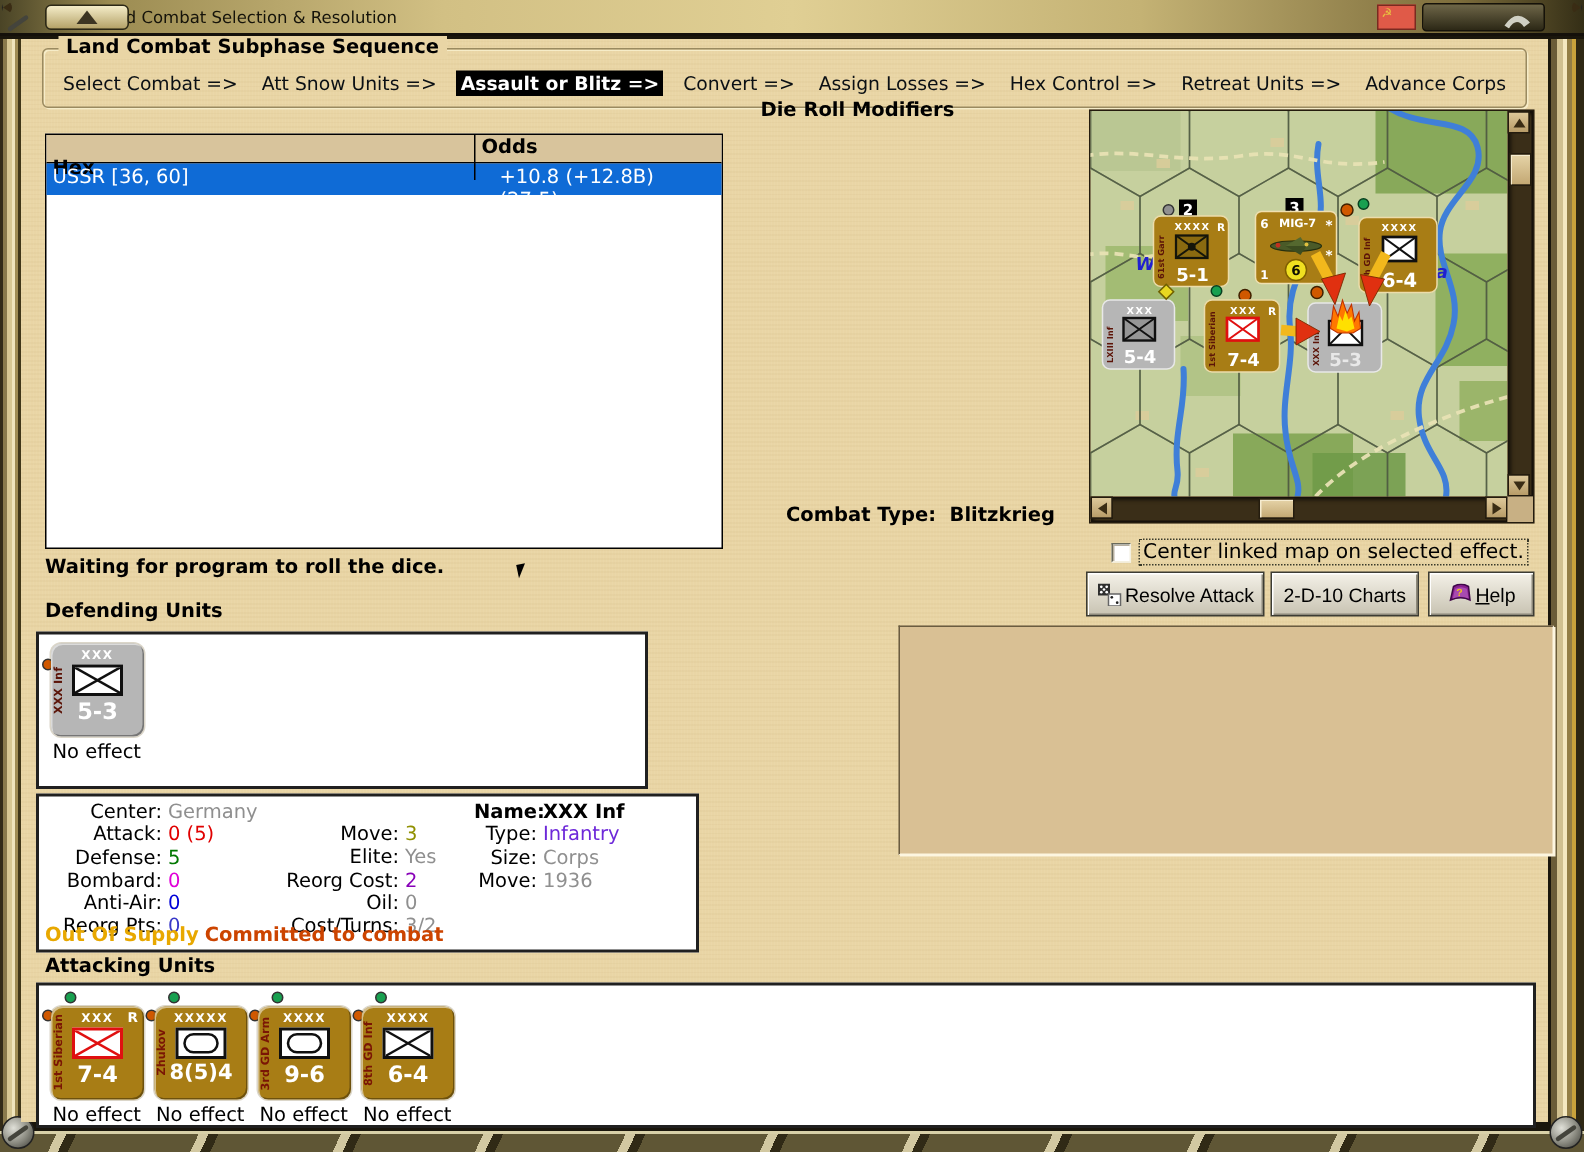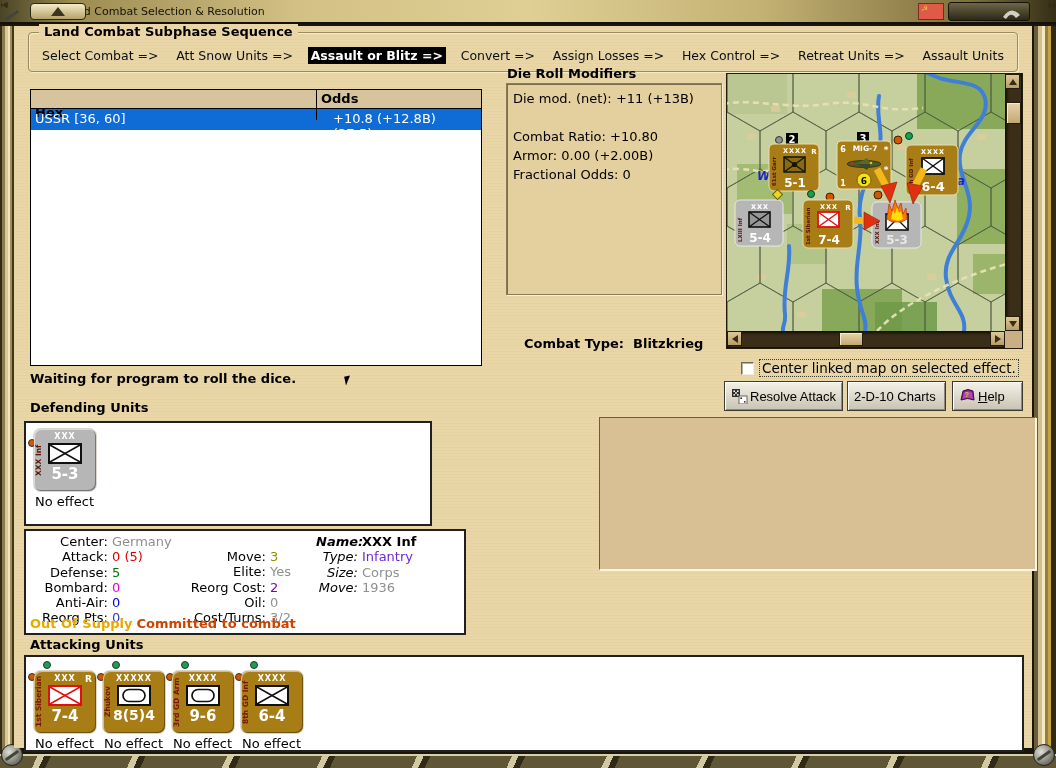--- a/index.html
+++ b/index.html
@@ -76,21 +76,21 @@
   .td{width:0;height:0;border-left:4px solid transparent;border-right:4px solid transparent;border-top:6px solid #3a2c14;}
   .tl{width:0;height:0;border-top:4px solid transparent;border-bottom:4px solid transparent;border-right:6px solid #3a2c14;}
   .tr{width:0;height:0;border-top:4px solid transparent;border-bottom:4px solid transparent;border-left:6px solid #3a2c14;}
   .sb-corner{position:absolute;right:0;bottom:0;width:17px;height:17px;background:#c8b084;}
 
   .chk-row{position:absolute;left:727px;top:333px;display:flex;align-items:center;}
   .chk-box{width:13px;height:13px;background:#fff;border:1px solid;border-color:#6a6a5a #f4f0e0 #f4f0e0 #6a6a5a;box-shadow:inset 1px 1px 0 #b8b0a0;}
   .chk-label{margin-left:5px;border:1px dotted #3a3a2a;padding:0 2px;font-size:13.5px;}
 
   .btn{position:absolute;top:355px;height:30px;border:1px solid #3c3c34;background:linear-gradient(#f4f1e8,#c8c3b2);
-    box-shadow:inset 1px 1px 0 #ffffff,inset -1px -1px 0 #8c887a;display:flex;align-items:center;font-size:13px;gap:2px;}
+    box-shadow:inset 1px 1px 0 #ffffff,inset -1px -1px 0 #8c887a;display:flex;align-items:center;justify-content:center;font-size:13px;gap:2px;}
   .btn-resolve{left:710px;width:119px;}
   .btn-charts{left:833px;width:99px;}
   .btn-help{left:938px;width:71px;}
   .u1{text-decoration:underline;}
 
   .big-panel{position:absolute;left:585px;top:391px;width:437px;height:153px;background:#d9c094;
     border:1px solid;border-color:#6a5c40 #fdf6e0 #fdf6e0 #6a5c40;box-shadow:1px 1px 0 #fdf6e0;}
 
   .section-heading{position:absolute;font-weight:bold;}
   .def-panel{position:absolute;left:10px;top:395px;width:408px;height:105px;background:#fff;border:2px solid #202020;}
@@ -114,21 +114,21 @@
   .dot{position:absolute;width:8px;height:8px;border-radius:50%;border:1px solid #333;}
   .dot.green{background:#18a050;left:9px;top:-4px;}
   .dot.orange{background:#d05800;left:-6px;top:8px;}
   .dot.yellow{background:#e8d820;}
 
   .details-panel{position:absolute;left:10px;top:503px;width:442px;height:106px;background:#fff;border:2px solid #202020;font-size:13px;}
   .dcol{position:absolute;top:3px;}
   .dcol1{left:2px;width:160px;} .dcol2{left:148px;width:160px;} .dcol3{left:290px;width:150px;}
   .drow{display:flex;line-height:15.3px;white-space:nowrap;}
   .dlab{flex:0 0 auto;text-align:right;padding-right:4px;}
-  .dcol1 .dlab{width:84px;} .dcol2 .dlab{width:96px;} .dcol3 .dlab{width:46px;font-style:italic;}
+  .dcol1 .dlab{width:84px;} .dcol2 .dlab{width:96px;} .dcol3 .dlab{width:46px;}
   .drow.bold{font-weight:bold;}
   .dfooter{position:absolute;left:4px;bottom:2px;white-space:nowrap;}
   .dfooter span{margin-right:4px;font-weight:bold;}
 </style>
 </head>
 <body>
 
 <div class="window">
 
   <div class="titlebar">
@@ -157,43 +157,36 @@
     <div class="groupbox">
       <div class="groupbox-title">Land Combat Subphase Sequence</div>
       <div class="steps">
         <span class="step">Select Combat =&gt;</span>
         <span class="step">Att Snow Units =&gt;</span>
         <span class="step active">Assault or Blitz =&gt;</span>
         <span class="step">Convert =&gt;</span>
         <span class="step">Assign Losses =&gt;</span>
         <span class="step">Hex Control =&gt;</span>
         <span class="step">Retreat Units =&gt;</span>
-        <span class="step">Assault Units</span>
+        <span class="step">Advance Corps</span>
       </div>
     </div>
 
     <div class="combat-table">
       <div class="ct-header">
         <div class="c1">Hex</div>
         <div class="c2">Odds</div>
       </div>
       <div class="ct-row sel">
         <div class="c1">USSR [36, 60]</div>
         <div class="c2">+10.8 (+12.8B) (27:5)</div>
       </div>
     </div>
 
     <div class="die-title">Die Roll Modifiers</div>
-    <div class="die-panel">
-      <div class="die-line">Die mod. (net): +11 (+13B)</div>
-      <div class="die-line"></div>
-      <div class="die-line">Combat Ratio: +10.80</div>
-      <div class="die-line">Armor: 0.00 (+2.00B)</div>
-      <div class="die-line">Fractional Odds: 0</div>
-    </div>
 
     <div class="map-wrap">
       <svg class="map-svg" width="278" height="257" viewBox="0 0 278 257">
         <rect x="0" y="0" width="278" height="257" fill="#c6d09e"></rect>
         <g id="terrain">
             <rect x="190" y="0" width="88" height="55" fill="#7da24e" opacity="0.85"></rect>
             <rect x="230" y="95" width="48" height="75" fill="#86aa55" opacity="0.85"></rect>
             <rect x="95" y="215" width="80" height="42" fill="#7da24e" opacity="0.85"></rect>
             <rect x="10" y="90" width="55" height="50" fill="#9cb86c" opacity="0.85"></rect>
             <rect x="148" y="228" width="62" height="29" fill="#6f9a48" opacity="0.85"></rect>

